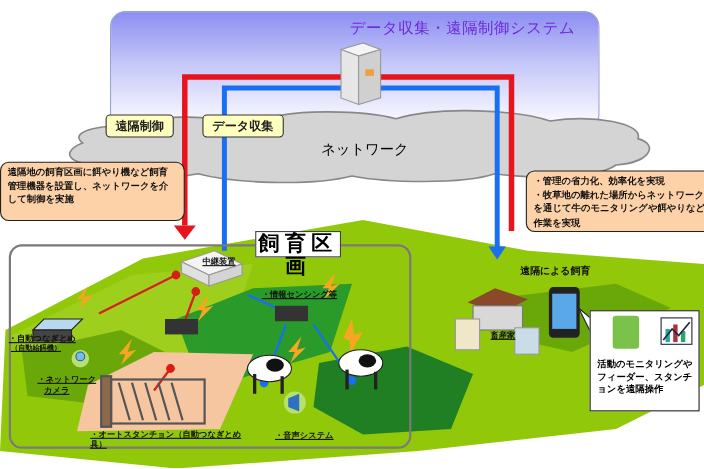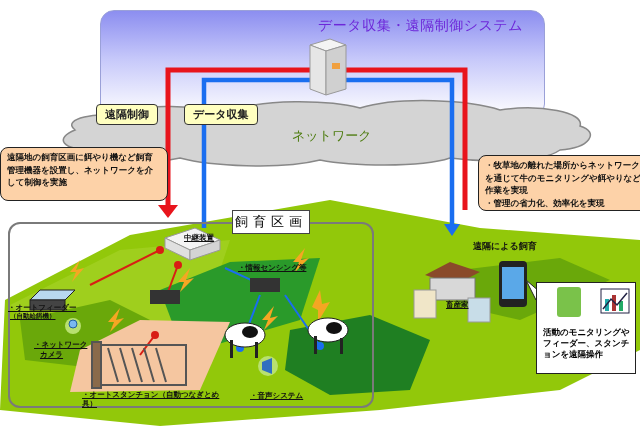--- a/index.html
+++ b/index.html
@@ -9,30 +9,30 @@
   .system-box {
     left: 100px; top: 10px; width: 445px; height: 108px; border-radius: 14px;
     background: linear-gradient(to bottom, #8c8ef0 0%, #c6c8fa 45%, #ffffff 100%);
     border: 1px solid #9aa0d8;
   }
   .system-title { left: 318px; top: 17px; font-size: 14px; color: #6d28d9; letter-spacing: 0.5px; }
   .tag {
     background: #ffffc0; border: 1.5px solid #333; border-radius: 4px;
     font-size: 11px; font-weight: bold; color: #222; padding: 2px 8px; white-space: nowrap;
   }
-  .network-label { left: 292px; top: 127px; font-size: 13px; color: #4d7c0f; }
+  .network-label { left: 292px; top: 127px; font-size: 13px; color: #000000; }
   .callout {
     background: #fdd2a8; border: 1.5px solid #222; border-radius: 8px;
     font-size: 8.5px; font-weight: bold; color: #111; line-height: 12.5px; padding: 3px 6px;
   }
   .label-s { font-size: 7.5px; font-weight: bold; color: #111; white-space: nowrap; text-decoration: underline; }
   .label-m { font-size: 9px; font-weight: bold; color: #111; white-space: nowrap; margin-left: 48px; }
   .area-title {
     left: 232px; top: 210px; width: 78px; height: 24px; background: #fff; border: 1.5px solid #444;
-    font-size: 13px; font-weight: normal; letter-spacing: 5px; text-align: center; line-height: 21px;
+    font-size: 19px; font-weight: bold; letter-spacing: 5px; text-align: center; line-height: 21px;
   }
   .area-frame {
     left: 8px; top: 222px; width: 366px; height: 186px; border: 2px solid #7a7a7a; border-radius: 12px;
   }
   .device {
     background: linear-gradient(#555, #2b2b2b); border: 1px solid #111; border-radius: 2px;
   }
   .phone-callout {
     left: 536px; top: 282px; width: 100px; height: 92px; background: #fff; border: 1.5px solid #222;
     font-size: 8.5px; font-weight: bold; line-height: 11px; padding: 44px 4px 2px 6px;
@@ -144,30 +144,30 @@
   </g>
   <polygon points="526,280 540,292 536,300" fill="#fff" stroke="#222"></polygon>
 </svg>
 
 <div class="abs tag" style="left:96px;top:104px">遠隔制御</div>
 <div class="abs tag" style="left:184px;top:104px">データ収集</div>
 <div class="abs network-label">ネットワーク</div>
 
 <div class="abs callout" style="left:0;top:147px;width:168px;height:54px">遠隔地の飼育区画に餌やり機など飼育管理機器を設置し、ネットワークを介して制御を実施</div>
 <div class="abs callout" style="left:478px;top:155px;width:170px;height:56px">
+  <div>・管理の省力化、効率化を実現</div>
   <div>・牧草地の離れた場所からネットワークを通じて牛のモニタリングや餌やりなど作業を実現</div>
-  <div>・管理の省力化、効率化を実現</div>
 </div>
 
 <div class="abs area-frame"></div>
 <div class="abs area-title">飼育区画</div>
 
 <div class="abs label-s" style="left:184px;top:233px">中継装置</div>
 <div class="abs label-s" style="left:238px;top:263px">・情報センシング等</div>
-<div class="abs label-s" style="left:8px;top:303px">・オートフィーダー</div>
+<div class="abs label-s" style="left:8px;top:303px">・自動つなぎとめ</div>
 <div class="abs label-s" style="left:10px;top:312px;font-size:6.5px">（自動給餌機）</div>
 <div class="abs label-s" style="left:34px;top:340px">・ネットワーク</div>
 <div class="abs label-s" style="left:40px;top:350px">カメラ</div>
 <div class="abs label-s" style="left:82px;top:390px">・オートスタンチョン（自動つなぎとめ</div>
 <div class="abs label-s" style="left:82px;top:399px">具）</div>
 <div class="abs label-s" style="left:250px;top:391px">・音声システム</div>
 
 <div class="abs label-m" style="left:425px;top:240px">遠隔による飼育</div>
 <div class="abs label-s" style="left:446px;top:300px">畜産家</div>
 <div class="abs phone-callout">

